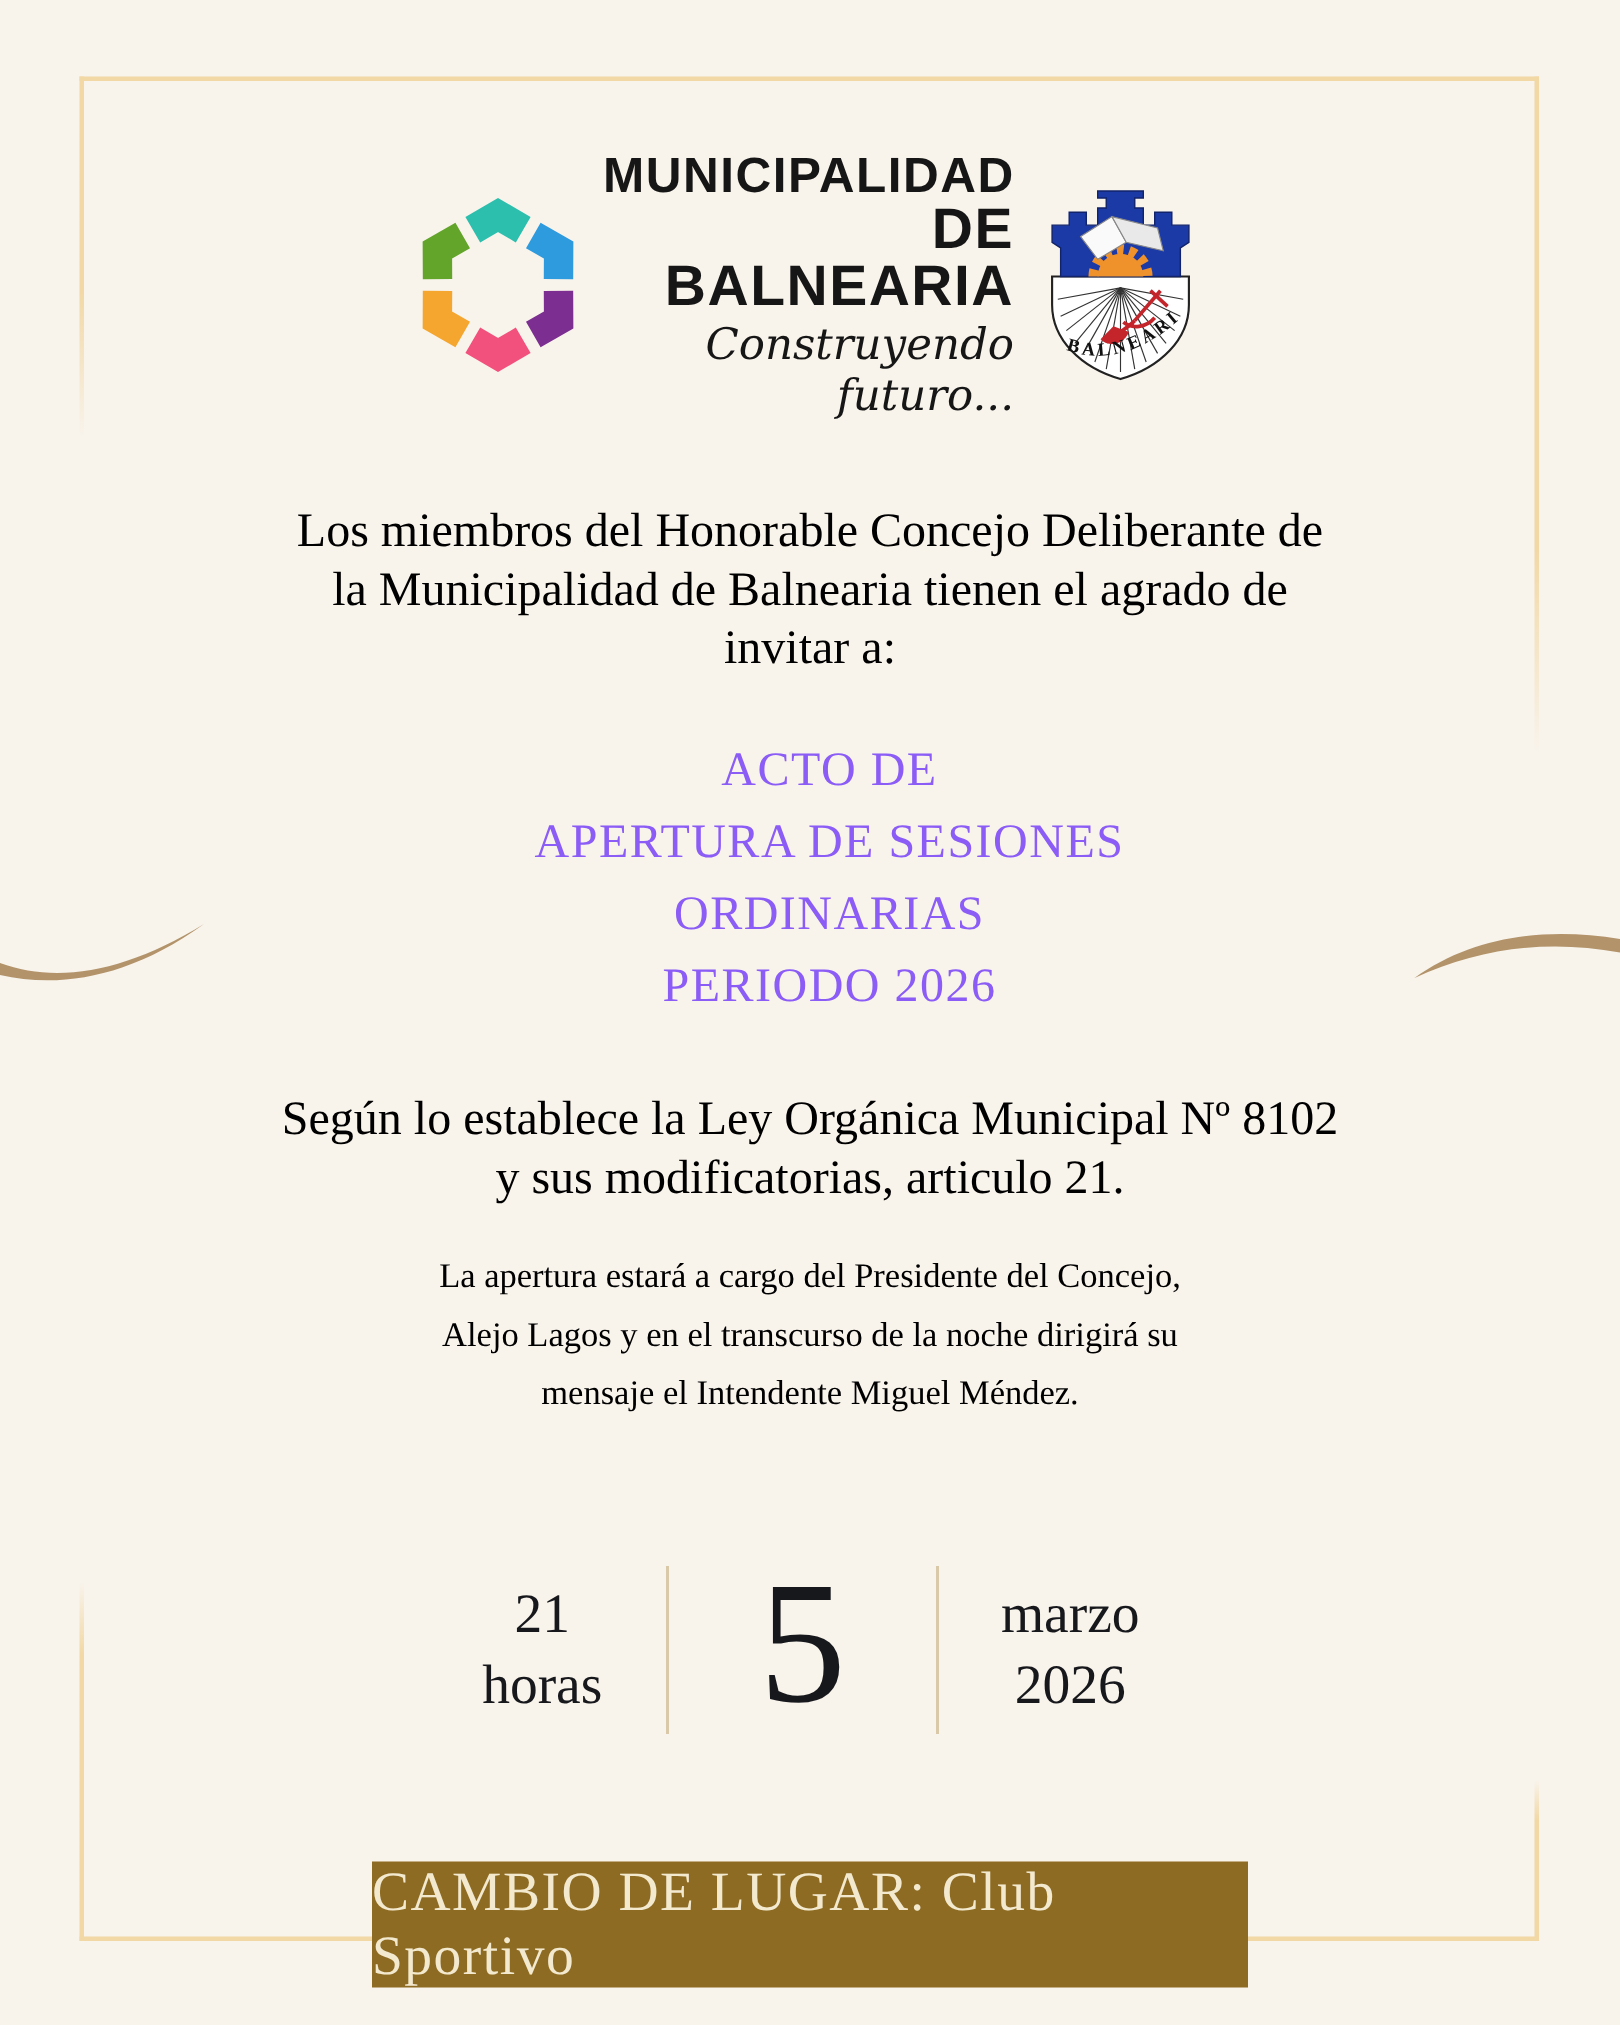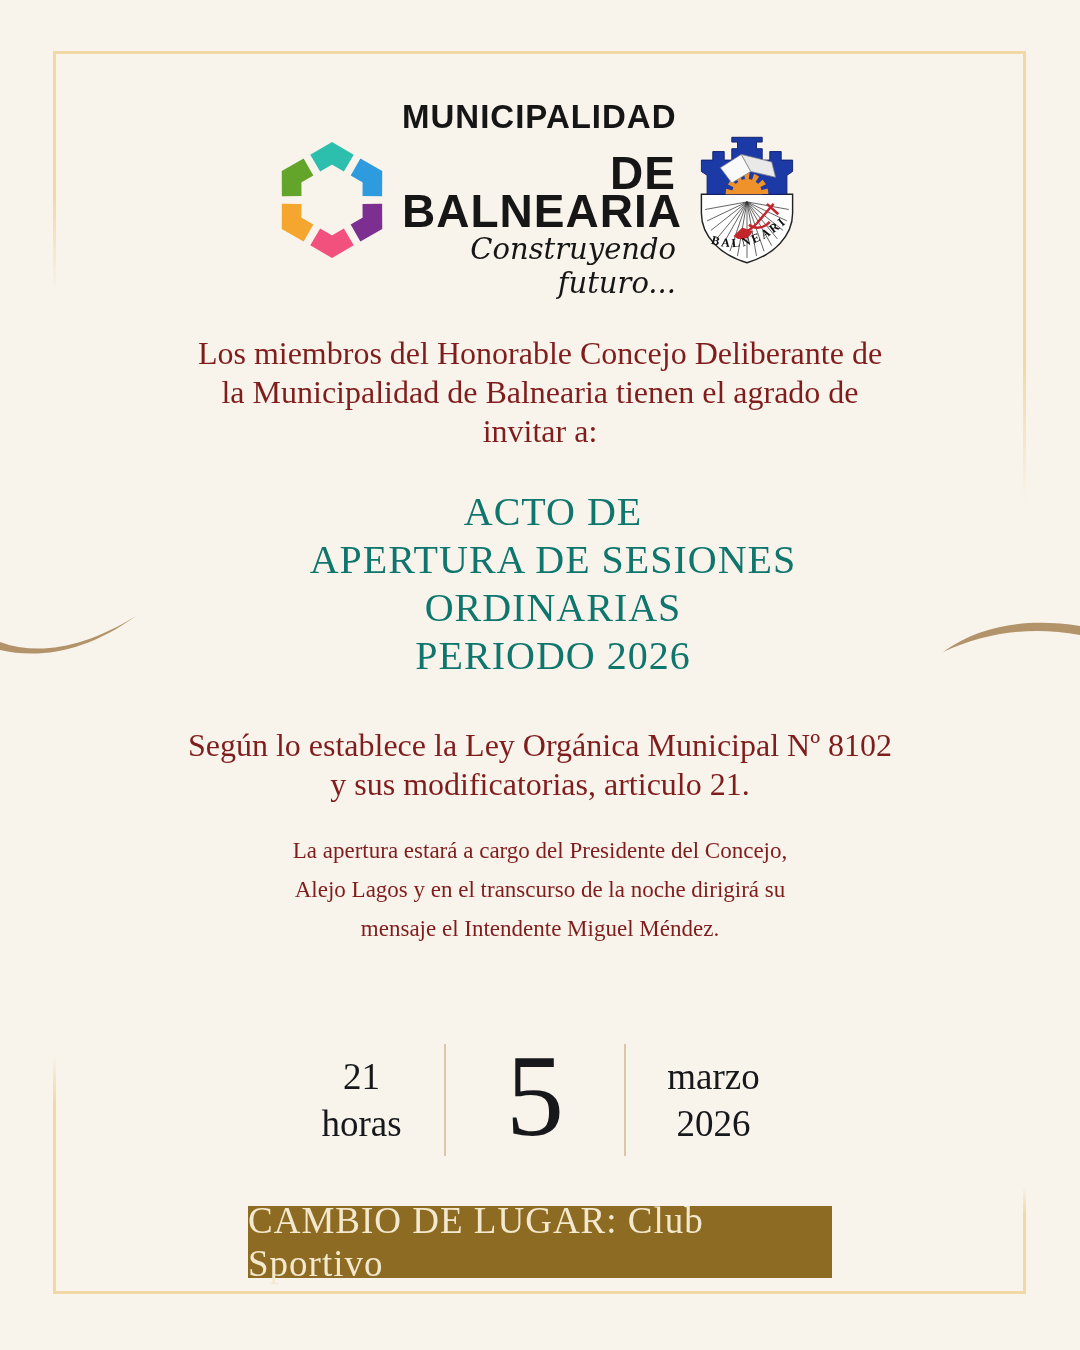--- a/index.html
+++ b/index.html
@@ -18,41 +18,41 @@
     background:linear-gradient(to bottom,#F2D8A5 70%,rgba(242,216,165,0));}
   .frame-right-lower{left:1023px;top:1187px;width:3px;height:107px;
     background:linear-gradient(to top,#F2D8A5 75%,rgba(242,216,165,0));}
 
   .flourish{position:absolute;}
 
   
   .logo-row{position:absolute;left:0;right:0;top:100px;display:flex;justify-content:center;align-items:center;gap:14px;}
   .logo-text{width:274px;text-align:right;color:#161616;font-family:"Liberation Sans",sans-serif;}
   .logo-name1{font-size:33px;font-weight:600;letter-spacing:1px;line-height:34px;}
-  .logo-name2{font-size:46px;font-weight:800;letter-spacing:1px;line-height:38px;margin-top:20px;}
+  .logo-name2{font-size:38px;font-weight:800;letter-spacing:1px;line-height:38px;}
   .logo-tagline{font-family:"DejaVu Serif",serif;font-style:italic;font-weight:400;font-size:29px;line-height:34px;margin-top:2px;}
 
   
-  .textblock{position:absolute;left:0;right:0;text-align:center;color:#7f1d1d;}
+  .textblock{position:absolute;left:0;right:0;text-align:center;color:#000000;}
   .intro{top:334px;font-size:32px;line-height:39px;}
-  .main-title{top:488px;font-size:40px;line-height:48px;letter-spacing:1px;color:#0f766e;padding-left:26px;}
+  .main-title{top:488px;font-size:32px;line-height:48px;letter-spacing:1px;color:#8b5cf6;padding-left:26px;}
   .law{top:726px;font-size:32px;line-height:39px;}
   .details{top:831px;font-size:23px;line-height:39px;}
 
   
   .schedule{position:absolute;left:0;right:0;top:1040px;height:120px;
     display:flex;justify-content:center;align-items:center;color:#17181c;}
   .sched-col{text-align:center;font-size:37px;line-height:47px;}
   .sched-time{width:165px;}
   .sched-day{width:178px;font-size:116px;line-height:110px;padding-bottom:8px;}
   .sched-month{width:175px;}
   .sched-divider{width:2px;height:112px;background:#D9C9A9;}
 
   
-  .banner{position:absolute;left:248px;top:1206px;width:584px;height:72px;background:#8D6B22;
+  .banner{position:absolute;left:248px;top:1241px;width:584px;height:84px;background:#8D6B22;
     display:flex;align-items:center;justify-content:center;}
   .banner-text{color:#F3E9CF;font-size:37px;letter-spacing:1px;}
 </style>
 </head>
 <body>
 
 <div class="canvas">
 
   <div class="frame frame-top"></div>
   <div class="frame frame-bottom"></div>

